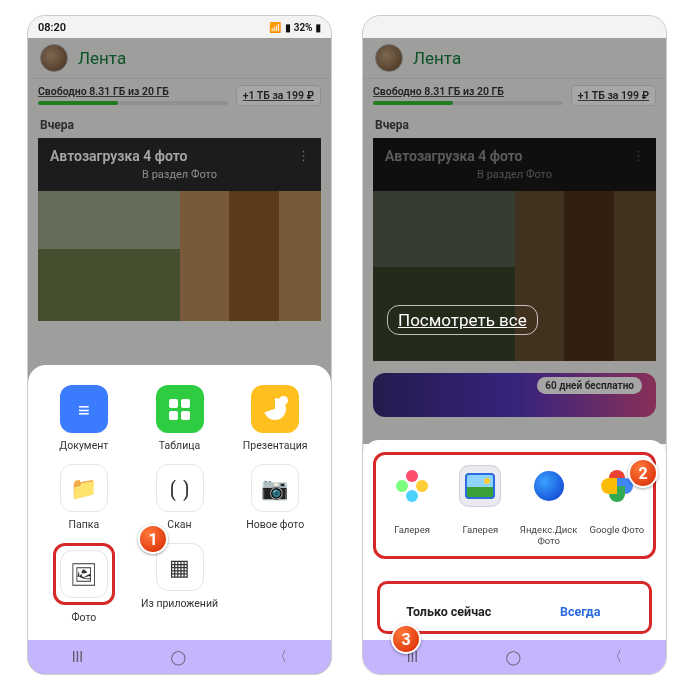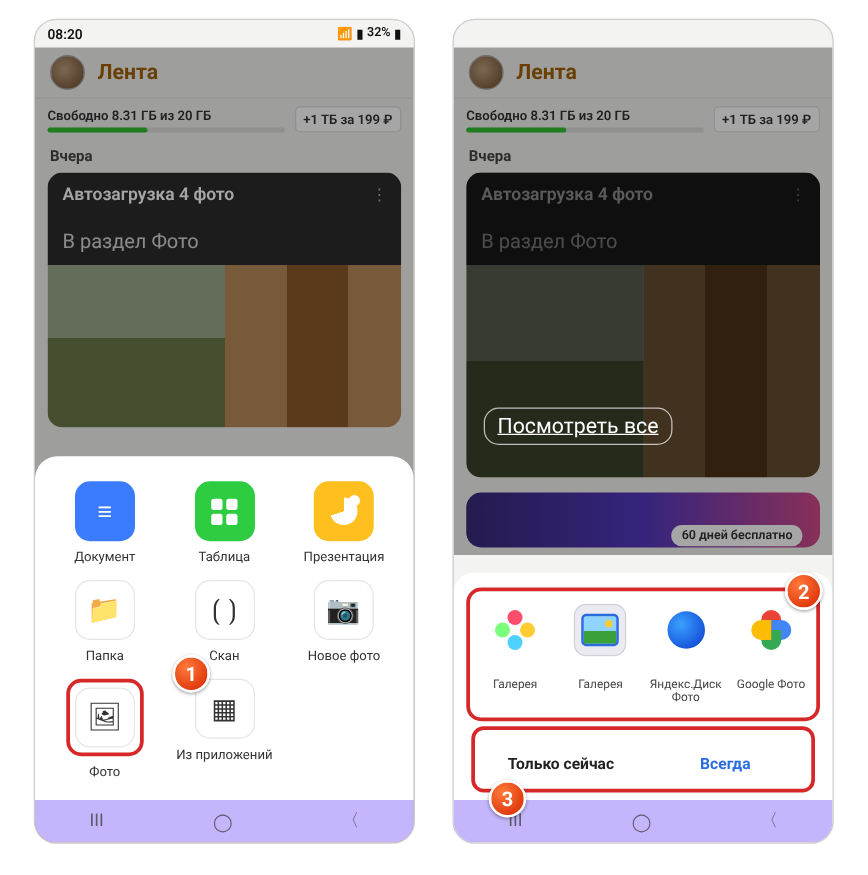--- a/index.html
+++ b/index.html
@@ -20,47 +20,47 @@
     height: 22px; display:flex; align-items:center;
     justify-content: space-between; padding: 0 10px;
     font-size: 11px; font-weight: 600; color:#111;
   }
   .statusbar .icons { display:flex; gap:3px; font-size:10px;}
   .header {
     display:flex; align-items:center; padding: 6px 12px; gap:10px;
     border-bottom:1px solid #e5e5e3;
   }
   .avatar { width:28px; height:28px; border-radius:50%; background: radial-gradient(circle at 40% 40%, #c0a080, #6b4a2a); border:1px solid #aaa;}
-  .header-title { font-size:17px; font-weight:700; color:#a16207;}
+  .header-title { font-size:17px; font-weight:400; color:#15803d;}
   .storagebar {
-    display:flex; align-items:flex-end; padding: 6px 10px; gap:8px;
-    font-size:10.5px; color:#555;
+    display:flex; align-items:flex-start; padding: 6px 10px; gap:8px;
+    font-size:10.5px; color:#555;text-decoration:underline;
   }
   .storage-left { flex:1; }
   .progress { height:4px; background:#ddd; border-radius:2px; margin-top:3px; position:relative; }
   .progress::after{content:""; position:absolute; left:0; top:0; bottom:0; width:42%; background:#30c030; border-radius:2px;}
   .upsell { font-size:10.5px; background:#fff; border:1px solid #ddd; border-radius:4px; padding:3px 6px; font-weight:600; color:#333;}
   .section-label { font-size:12px; font-weight:700; color:#444; padding:6px 12px 2px;}
   .card {
-    margin: 4px 10px; border-radius:12px; background:#fff; overflow:hidden;
+    margin: 4px 10px; border-radius:0; background:#fff; overflow:hidden;
     position:relative;
   }
   .card-dim::after{ content:""; position:absolute; inset:0; background:rgba(0,0,0,0.45);}
   .card-header { background:#2c2c2c; color:#fff; padding:10px 12px; position:relative;}
   .card-title { font-size:14px; font-weight:600;}
-  .card-sub { font-size:16px; opacity:.8; margin-top:19px;}
+  .card-sub { font-size:11px; opacity:.8; margin-top:4px;text-align:center;}
   .card-header .dots{ position:absolute; right:10px; top:10px; color:#aaa; font-size:13px; letter-spacing:1px;}
   .card-img {
     height:130px; display:flex;
   }
   .card-img .left{ flex:1; background:linear-gradient(#9aa88a 0 45%, #6a7a4a 45% 100%);}
   .card-img .right{ flex:1; background:linear-gradient(90deg,#b88a5a 0 35%, #8a5a2a 35% 70%, #b88a5a 70% 100%);}
   .see-all { position:absolute; left:14px; bottom:26px; z-index:2; color:#fff; font-size:17px; border:1px solid rgba(255,255,255,.7); padding:4px 10px; border-radius:12px;text-decoration:underline;}
   .promo { margin:8px 10px; height:44px; border-radius:12px; background:linear-gradient(90deg,#392a78,#5337c0,#d14a88); position:relative;}
-  .promo-badge{ position:absolute; right:14px; top:26px; background:#fff; color:#333; font-size:10px; padding:3px 8px; border-radius:10px; font-weight:600;}
+  .promo-badge{ position:absolute; right:14px; top:4px; background:#fff; color:#333; font-size:10px; padding:3px 8px; border-radius:10px; font-weight:600;}
   .scrim { position:absolute; inset:0; background:rgba(0,0,0,0.35);}
   
   
   .sheet {
     position:absolute; left:0; right:0; bottom:34px;
     background:#fff; border-radius:18px 18px 0 0;
     padding:14px 8px 10px;
   }
   .row { display:flex; }
   .cell { flex:1; display:flex; flex-direction:column; align-items:center; gap:6px; padding:6px 0;}
@@ -294,21 +294,21 @@
           <div class="google-photos">
             <span style="background:#ea4335;left:8px;top:0;border-radius:16px 16px 0 0;"></span>
             <span style="background:#4285f4;left:16px;top:8px;border-radius:0 16px 16px 0;"></span>
             <span style="background:#34a853;left:8px;top:16px;border-radius:0 0 16px 16px;"></span>
             <span style="background:#fbbc05;left:0;top:8px;border-radius:16px 0 0 16px;"></span>
           </div>
         </div>
         <div class="app-lab">Google Фото</div>
       </div>
     </div>
-    <div class="hl-red" style="margin:4px 4px 0;">
+    <div class="hl-red" style="margin:22px 4px 0;">
       <div class="choice-row" style="border-top:none;">
         <div class="once">Только сейчас</div>
         <div class="always">Всегда</div>
       </div>
     </div>
   </div>
 
   <div class="num-badge" style="right:8px; bottom:186px;">2</div>
   <div class="num-badge" style="left:28px; bottom:20px;">3</div>
 

